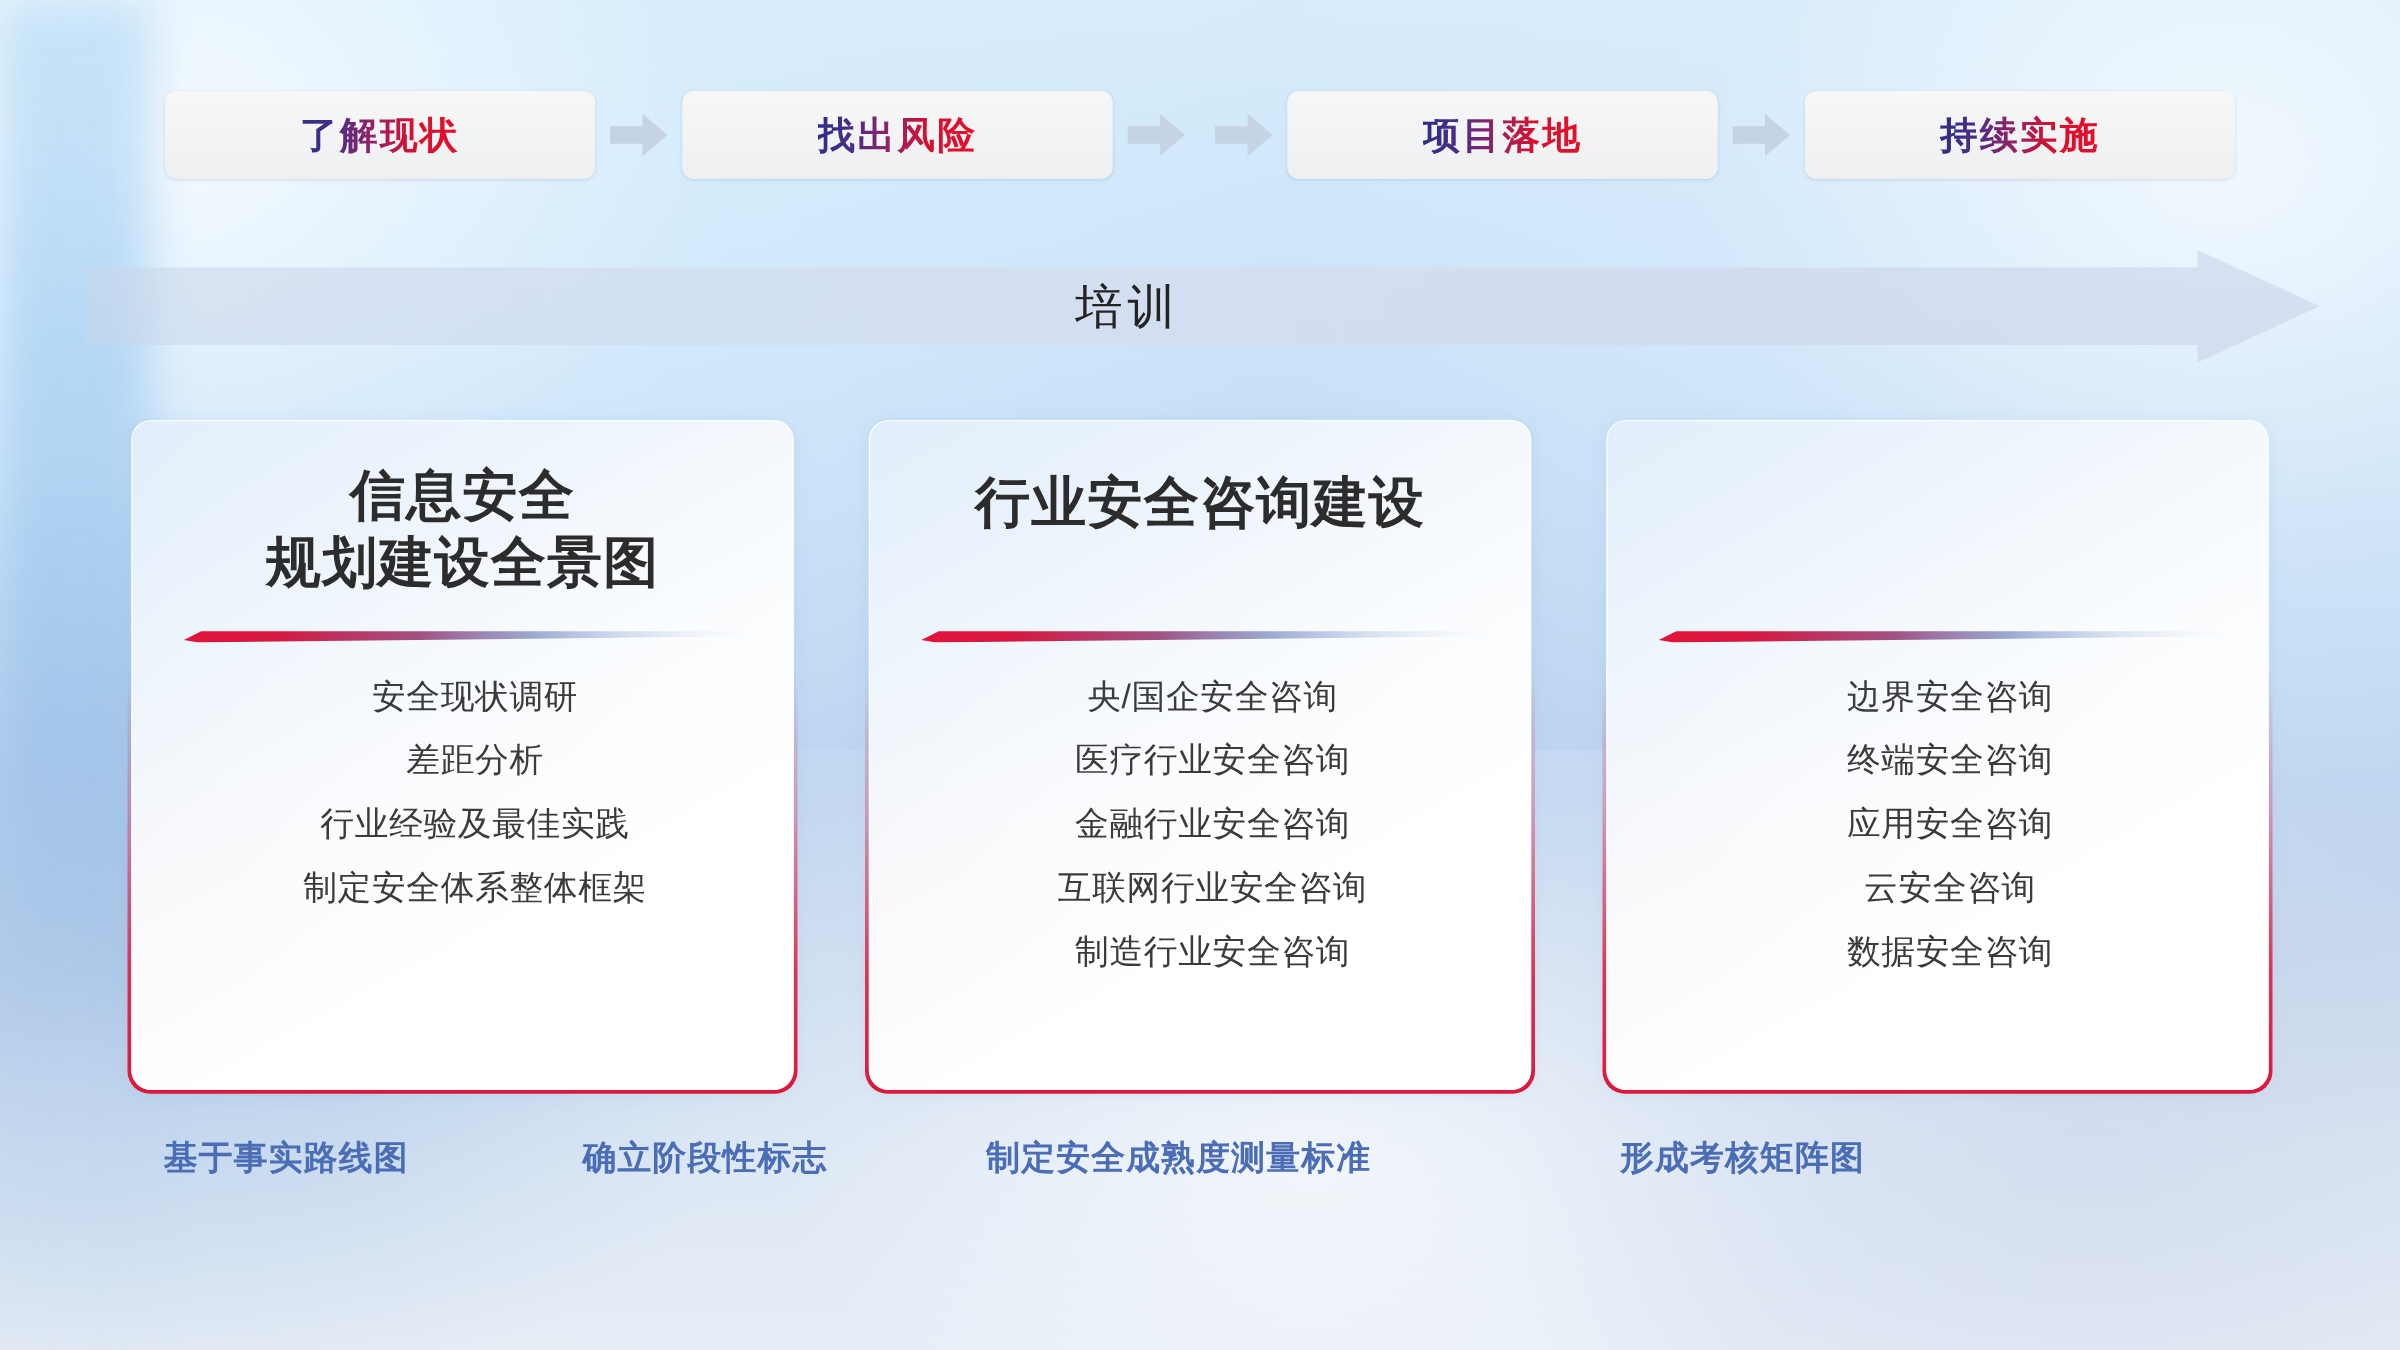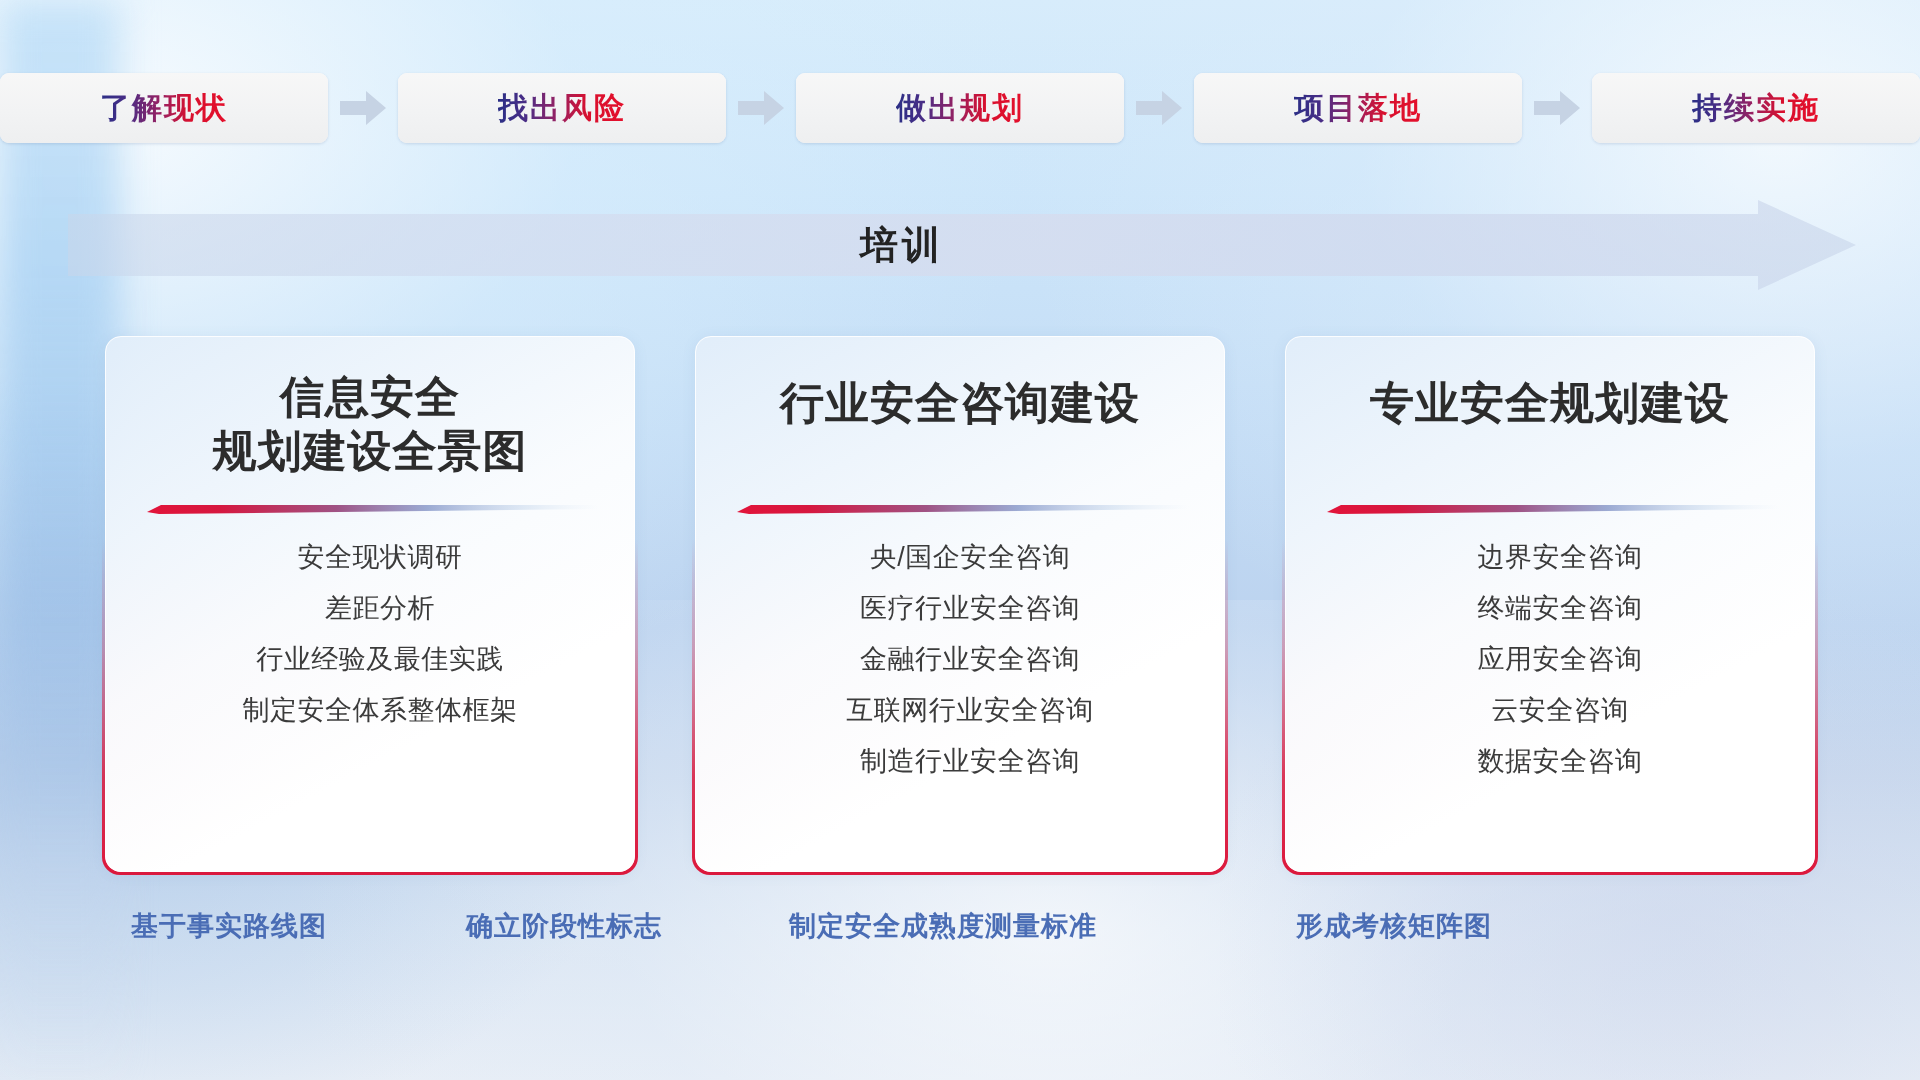--- a/index.html
+++ b/index.html
@@ -82,21 +82,21 @@
 
   
   .banner{
     position:absolute;left:68px;top:200px;width:1788px;height:90px;
   }
   .banner svg{display:block;}
   .banner-label{
     position:absolute;left:0;top:0;width:1788px;height:90px;
     display:flex;align-items:center;justify-content:center;
     padding-left:0px;
-    font-size:38px;font-weight:700;color:#232323;letter-spacing:4px;
+    font-size:38px;font-weight:400;color:#232323;letter-spacing:4px;
     box-sizing:border-box;
   }
   .banner-label span{transform:translateX(-60px);}
 
   
   .cards{
     position:absolute;left:0;top:336px;width:1920px;height:536px;
     display:flex;justify-content:center;gap:60px;
   }
   .card-wrap{position:relative;width:530px;height:536px;}
@@ -183,24 +183,20 @@
       <div class="step-box-inner"></div>
       <div class="step-label">找出风险</div>
     </div>
 
     <div class="step-arrow">
       <svg width="46" height="34" viewBox="0 0 46 34">
           <path d="M0 10 H26 V0 L46 17 L26 34 V24 H0 Z" fill="#c6d3e4"></path>
         </svg>
     </div>
 
-    <div class="step-box">
-      <div class="step-box-inner"></div>
-      <div class="step-label">做出规划</div>
-    </div>
 
     <div class="step-arrow">
       <svg width="46" height="34" viewBox="0 0 46 34">
           <path d="M0 10 H26 V0 L46 17 L26 34 V24 H0 Z" fill="#c6d3e4"></path>
         </svg>
     </div>
 
     <div class="step-box">
       <div class="step-box-inner"></div>
       <div class="step-label">项目落地</div>
@@ -301,23 +297,20 @@
             <li>互联网行业安全咨询</li>
             <li>制造行业安全咨询</li>
           </ul>
         </div>
       </div>
     </div>
 
     <div class="card-wrap">
       <div class="card-glow"></div>
       <div class="card">
-        <div class="card-title">
-          <div>专业安全规划建设</div>
-        </div>
         <div class="card-divider">
           <svg width="452" height="10" viewBox="0 0 452 10">
             <defs>
               <linearGradient id="divGrad3" x1="0" y1="0" x2="1" y2="0">
                 <stop offset="0" stop-color="#e2143a" stop-opacity="1"></stop>
                 <stop offset="0.16" stop-color="#d6173f" stop-opacity="1"></stop>
                 <stop offset="0.42" stop-color="#9b4a7e" stop-opacity=".95"></stop>
                 <stop offset="0.62" stop-color="#7d8fc4" stop-opacity=".75"></stop>
                 <stop offset="0.82" stop-color="#b6cbe6" stop-opacity=".45"></stop>
                 <stop offset="1" stop-color="#d8e6f4" stop-opacity="0"></stop>

